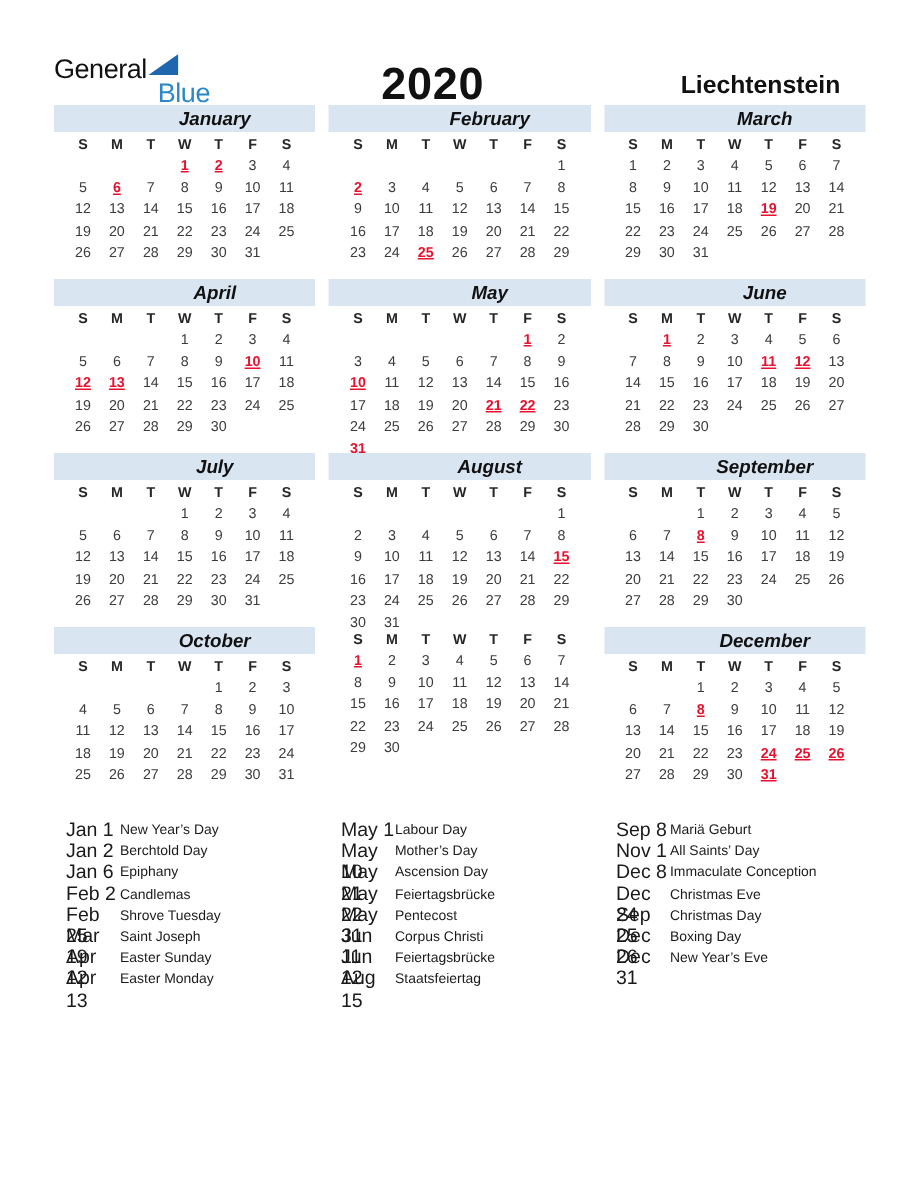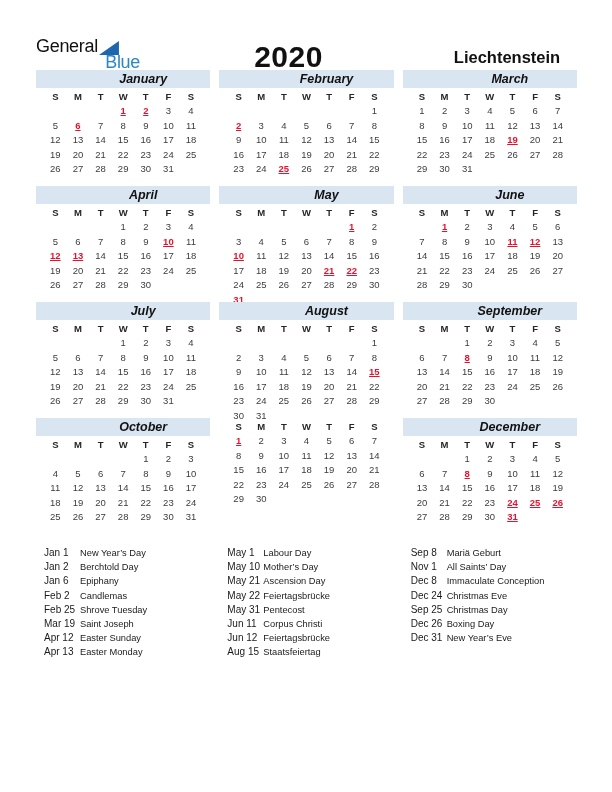--- a/index.html
+++ b/index.html
@@ -4,21 +4,21 @@
 <style>
   * { margin:0; padding:0; box-sizing:border-box; }
   html,body { background:#ffffff; }
   .page {
     width:612px; height:792px; position:relative; background:#ffffff;
     font-family:"Liberation Sans", sans-serif; color:#1a1a1a; overflow:hidden;
   }
   
   .header { display:flex; align-items:flex-start; padding:36px 35px 0 36px; height:70px; }
   .logo { width:104px; flex:0 0 auto; }
-  .logo-line1 { display:flex; align-items:flex-end; }
+  .logo-line1 { display:flex; align-items:flex-start; }
   .logo-general { font-size:18px; color:#111111; letter-spacing:-0.3px; }
   .logo-triangle { width:20px; height:14px; background:#1e66ad; margin-left:1px; margin-bottom:2px;
     clip-path:polygon(0 100%, 100% 0, 100% 100%); }
   .logo-line2 { text-align:right; margin-top:-5px; }
   .logo-blue { font-size:18px; color:#2b87c8; letter-spacing:-0.3px; }
   .year-wrap { flex:1; text-align:center; }
   .year { font-size:30px; font-weight:bold; color:#111111; margin-top:4px; letter-spacing:0.5px; }
   .country-wrap { width:140px; flex:0 0 auto; text-align:center; }
   .country { font-size:16.5px; font-weight:bold; color:#111111; margin-top:12px; }
   
@@ -37,21 +37,21 @@
   .dow { font-size:9.5px; font-weight:bold; color:#262626; }
   .week-row { height:14.5px; line-height:14.5px; }
   .date-cell { font-size:9.5px; color:#3c3c3c; }
   .date-cell.red { color:#e8112d; font-weight:bold; text-decoration:underline; text-underline-offset:1px; }
   
   .holidays {
     margin:12px 35px 0 36px; display:grid; grid-template-columns:repeat(3,1fr); column-gap:9px;
   }
   .holiday-col { padding-left:8px; }
   .holiday-row { display:flex; height:14.2px; line-height:14.2px; }
-  .holiday-date { width:36px; flex:0 0 auto; font-size:10px; color:#1a1a1a; }
+  .holiday-date { width:36px; flex:0 0 auto; font-size:13px; color:#1a1a1a; }
   .holiday-name { font-size:9.3px; color:#1a1a1a; white-space:nowrap; }
 </style>
 </head>
 <body>
 
 <div class="page">
 
   <div class="header">
     <div class="logo">
       <div class="logo-line1">

